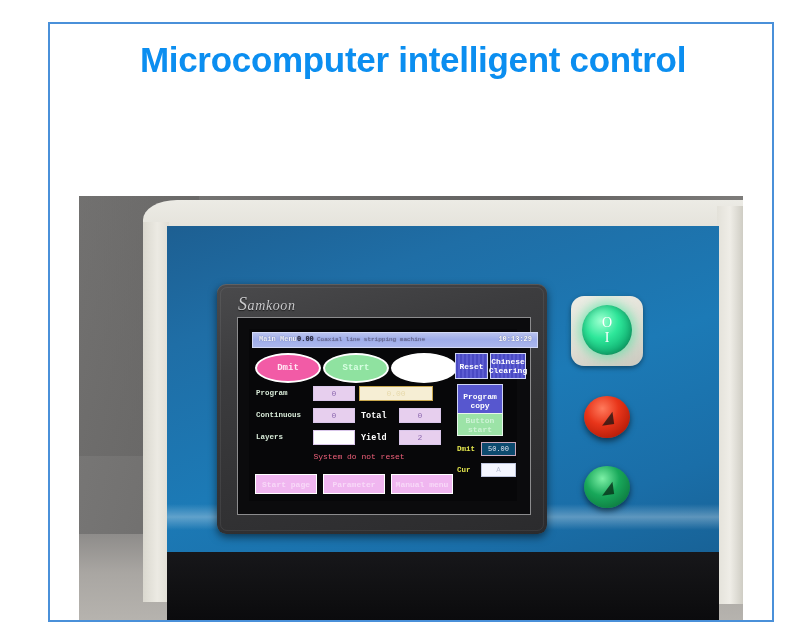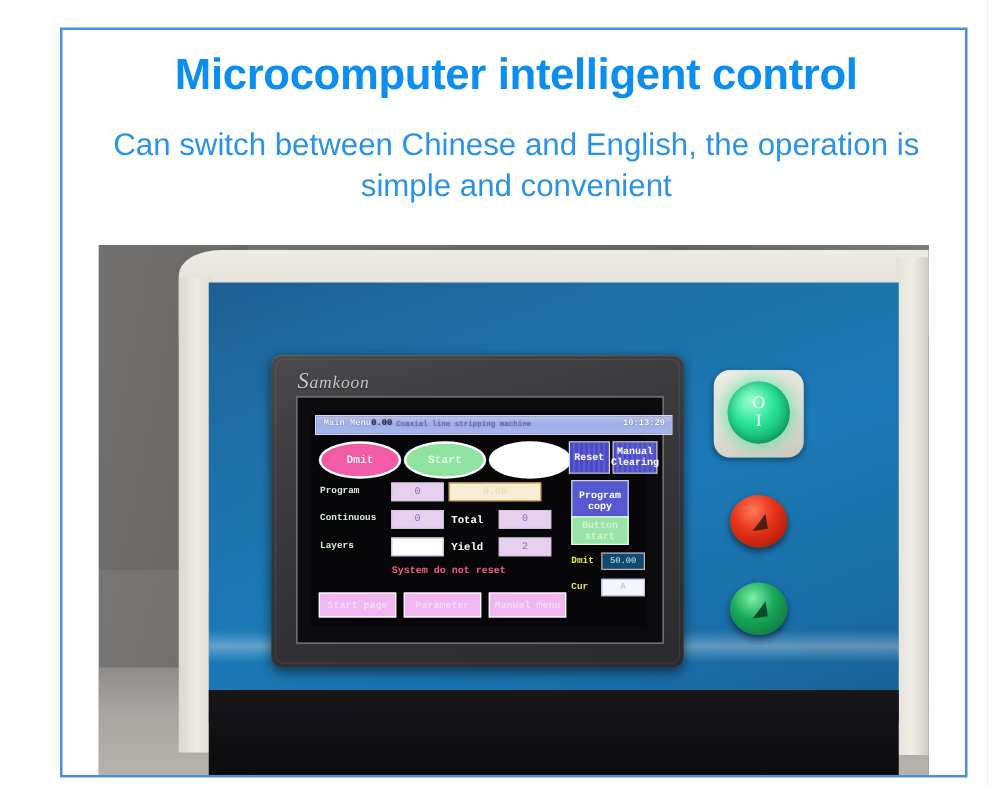--- a/index.html
+++ b/index.html
@@ -104,21 +104,21 @@
   .l-yield{left:112px;top:104px;color:#ffffff;font-size:8.5px;}
 
   .v-program{left:64px;top:57px;width:42px;}
   .v-progname{left:110px;top:57px;width:74px;}
   .v-cont{left:64px;top:79px;width:42px;}
   .v-total{left:150px;top:79px;width:42px;}
   .v-layers{left:64px;top:101px;width:42px;}
   .v-yield{left:150px;top:101px;width:42px;}
 
   .warn{position:absolute;left:40px;top:123px;width:140px;text-align:center;
-      color:#f0607a;font-size:8px;font-weight:bold;}
+      color:#f0607a;font-size:8px;font-weight:normal;}
 
   
   .b-progcopy{position:absolute;left:208px;top:55px;width:46px;height:34px;
       background:#5757cf;border:1px solid #cfd4f5;box-sizing:border-box;
       color:#fff;font-size:8px;font-weight:bold;line-height:9px;
       display:flex;align-items:center;justify-content:center;text-align:center;}
   .b-btnstart{position:absolute;left:208px;top:84px;width:46px;height:23px;
       background:#9ce3a7;border:1px solid #e7f7ea;box-sizing:border-box;
       color:#cdf3d5;font-size:8px;font-weight:bold;line-height:9px;
       display:flex;align-items:center;justify-content:center;text-align:center;}
@@ -171,21 +171,20 @@
   .pb-ring{position:absolute;inset:-4px;border-radius:50%;
       background:linear-gradient(180deg,#4a4a4a,#141414);z-index:-1;}
 </style>
 </head>
 <body>
 
 <div class="page">
   <div class="frame">
 
     <div class="headline">Microcomputer intelligent control</div>
-    <div class="subline">Can switch between Chinese and English, the operation is simple and convenient</div>
 
     <div class="photo">
       <div class="bg-grad"></div>
       <div class="bg-wallshadow"></div>
       <div class="bg-floor"></div>
 
       <div class="machine">
         <div class="case-top"></div>
         <div class="case-left"></div>
         <div class="case-right"></div>
@@ -205,21 +204,21 @@
                 <span class="tb-txt tb-name">Main Menu</span>
                 <span class="tb-txt tb-ver">0.00</span>
                 <span class="tb-txt tb-desc">Coaxial line stripping machine</span>
                 <span class="tb-txt tb-time">10:13:29</span>
               </div>
 
               <div class="oval ov-auto">Dmit</div>
               <div class="oval ov-start">Start</div>
               <div class="oval ov-blank"></div>
               <div class="btn-blue b-reset">Reset</div>
-              <div class="btn-blue b-counter">Manual Clearing</div>
+              <div class="btn-blue b-counter">Chinese Clearing</div>
 
               <div class="lbl l-program">Program</div>
               <div class="fld f-pink v-program">0</div>
               <div class="fld f-cream v-progname">0.00</div>
 
               <div class="lbl l-cont">Continuous</div>
               <div class="fld f-pink v-cont">0</div>
               <div class="lbl l-total">Total</div>
               <div class="fld f-pink v-total">0</div>
 

